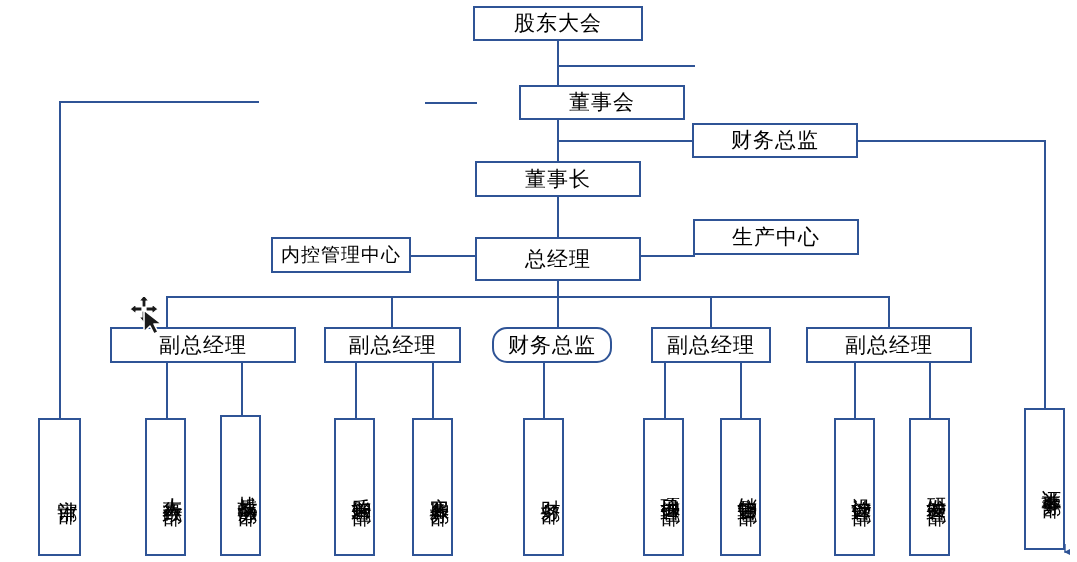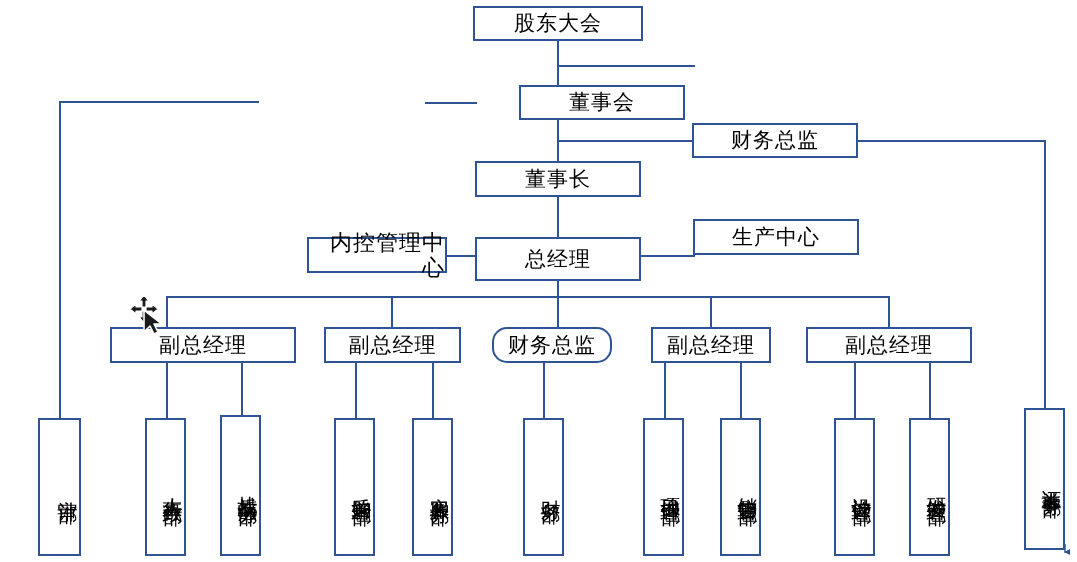--- a/index.html
+++ b/index.html
@@ -17,21 +17,21 @@
   }
   
   .node{
     position:absolute;
     box-sizing:border-box;
     border:2px solid #2f5496;
     background:#ffffff;
     display:flex;
     align-items:center;
     justify-content:center;
-    text-align:right;
+    text-align:left;
     line-height:1.15;
     font-size:21px;
     letter-spacing:1px;
     color:#000;
     z-index:5;
   }
   
   .node.vert{
     writing-mode:vertical-rl;
     text-orientation:upright;
@@ -123,21 +123,21 @@
   <div class="node" style="left:473px;top:6px;width:170px;height:35px;">股东大会</div>
 
 
 
   <div class="node" style="left:475px;top:85px;width:166px;height:35px;margin-left:44px;">董事会</div>
 
   <div class="node" style="left:692px;top:123px;width:166px;height:35px;">财务总监</div>
 
   <div class="node" style="left:475px;top:161px;width:166px;height:36px;">董事长</div>
 
-  <div class="node" style="left:271px;top:237px;width:140px;height:36px;font-size:22px;margin-left:36px;">内控管理中心</div>
+  <div class="node" style="left:271px;top:237px;width:140px;height:36px;font-size:19px;">内控管理中心</div>
 
   <div class="node" style="left:475px;top:237px;width:166px;height:44px;">总经理</div>
 
   <div class="node" style="left:693px;top:219px;width:166px;height:36px;">生产中心</div>
 
   <div class="node" style="left:110px;top:327px;width:186px;height:36px;">副总经理</div>
 
   <div class="node" style="left:324px;top:327px;width:137px;height:36px;">副总经理</div>
 
   <div class="node" style="left:492px;top:327px;width:120px;height:36px;border-radius:15px;">财务总监</div>

